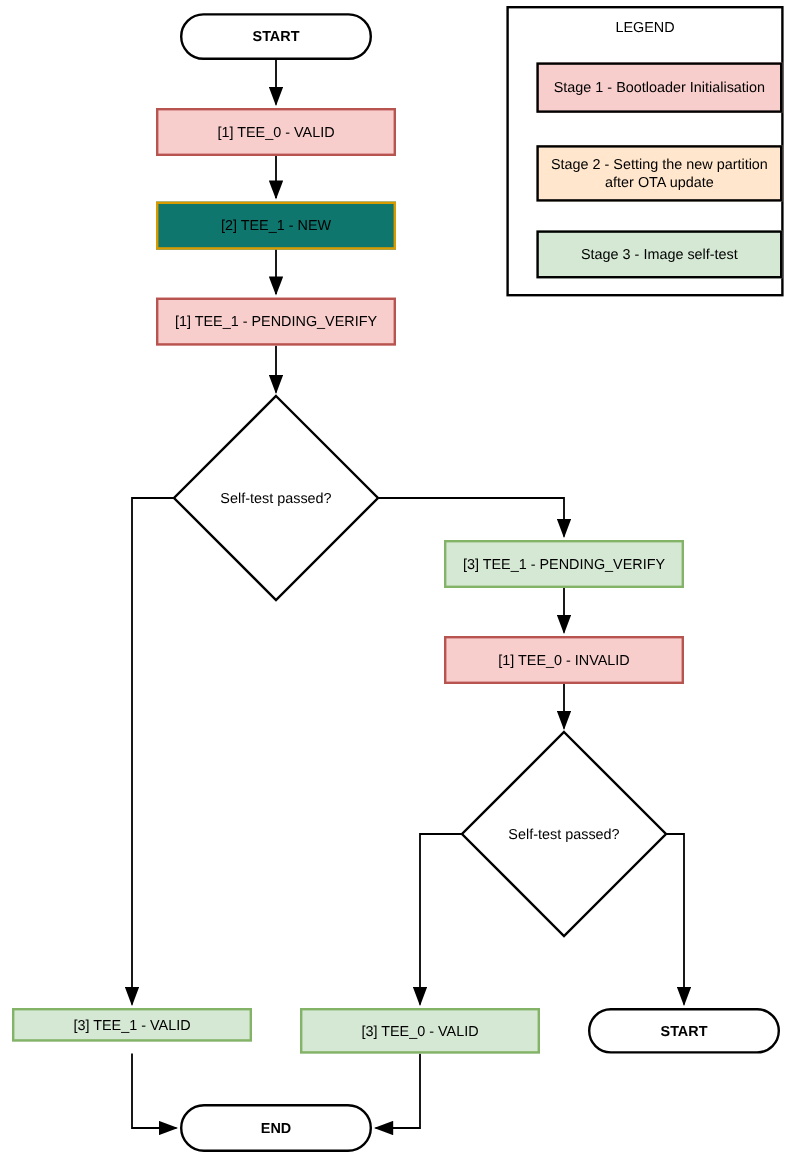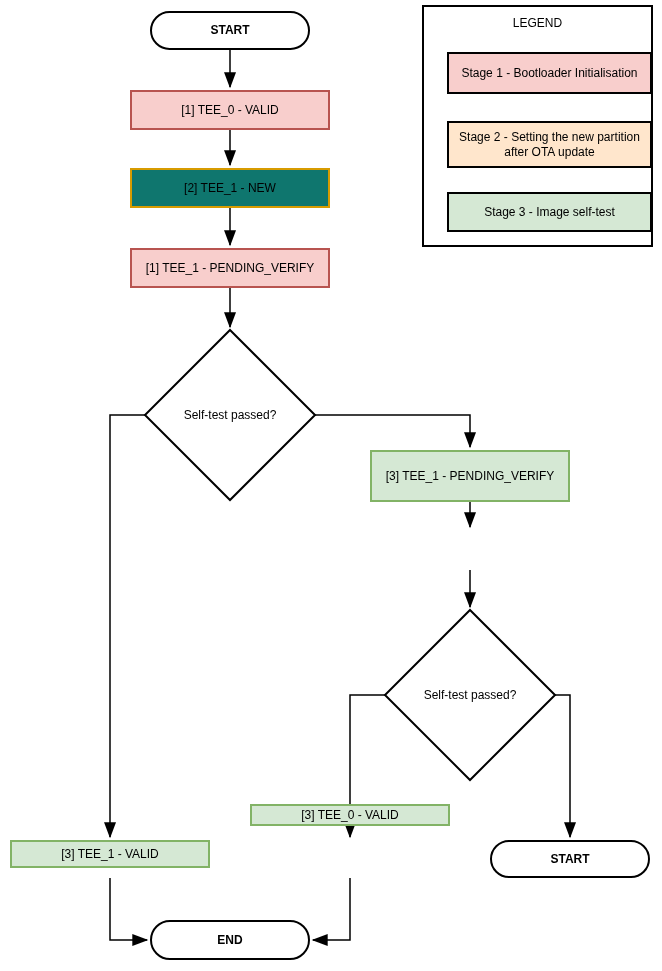--- a/index.html
+++ b/index.html
@@ -86,28 +86,29 @@
   <div class="node pill" style="left:150px;top:11px;width:160px;height:39px;">START</div>
 
   <div class="node pink" style="left:130px;top:90px;width:200px;height:40px;">[1] TEE_0 - VALID</div>
 
   <div class="node orange" style="left:130px;top:168px;width:200px;height:40px;">[2] TEE_1 - NEW</div>
 
   <div class="node pink" style="left:130px;top:248px;width:200px;height:40px;">[1] TEE_1 - PENDING_VERIFY</div>
 
   <div class="diamond-label" style="left:145px;top:395px;width:170px;height:40px;">Self-test passed?</div>
 
-  <div class="node green" style="left:370px;top:450px;width:200px;height:52px;">[3] TEE_1 - PENDING_VERIFY</div>
+  <div class="node green" style="left:370px;top:450px;width:200px;height:40px;">[3] TEE_1 - PENDING_VERIFY</div>
 
+  <div class="node pink" style="left:370px;top:530px;width:200px;height:40px;">[1] TEE_0 - INVALID</div>
 
   <div class="diamond-label" style="left:385px;top:675px;width:170px;height:40px;">Self-test passed?</div>
 
   <div class="node green" style="left:10px;top:840px;width:200px;height:28px;">[3] TEE_1 - VALID</div>
 
-  <div class="node green" style="left:250px;top:804px;width:200px;height:22px;">[3] TEE_0 - VALID</div>
+  <div class="node green" style="left:250px;top:840px;width:200px;height:38px;">[3] TEE_0 - VALID</div>
 
   <div class="node pill" style="left:490px;top:840px;width:160px;height:38px;">START</div>
 
   <div class="node pill" style="left:150px;top:920px;width:160px;height:40px;">END</div>
 
   <div class="legend">
     <div class="legend-title">LEGEND</div>
     <div class="legend-item lg1">Stage 1 - Bootloader Initialisation</div>
     <div class="legend-item lg2">Stage 2 - Setting the new partition after OTA update</div>
     <div class="legend-item lg3">Stage 3 - Image self-test</div>

